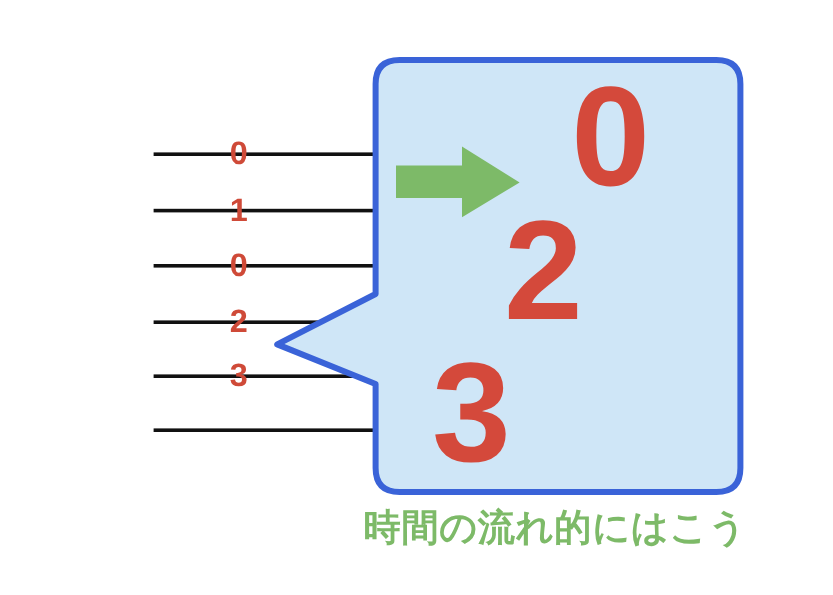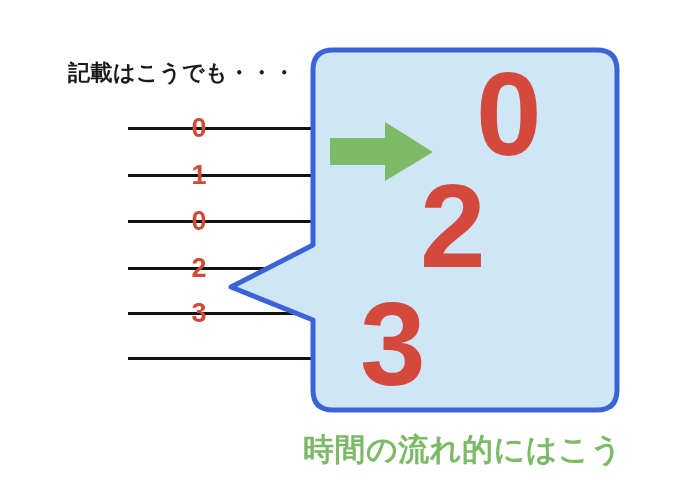--- a/index.html
+++ b/index.html
@@ -85,34 +85,33 @@
     user-select: none;
   }
   #big-digit-0 { left: 476px; top: 55px; }
   #big-digit-2 { left: 420px; top: 167px; }
   #big-digit-3 { left: 360px; top: 285px; }
 
   
   #caption {
     position: absolute;
     left: 303px;
-    top: 429px;
+    top: 419px;
     font-size: 31px;
     font-weight: 700;
     color: #7dba68;
     letter-spacing: 0.5px;
     white-space: nowrap;
   }
 </style>
 </head>
 <body>
 
 <div id="stage">
 
-  <div id="left-heading">記載はこうでも・・・</div>
 
   <div id="staff">
     <div class="staff-row" style="top:128px">
       <div class="staff-line"></div>
       <div class="staff-digit">0</div>
     </div>
     <div class="staff-row" style="top:175px">
       <div class="staff-line"></div>
       <div class="staff-digit">1</div>
     </div>

